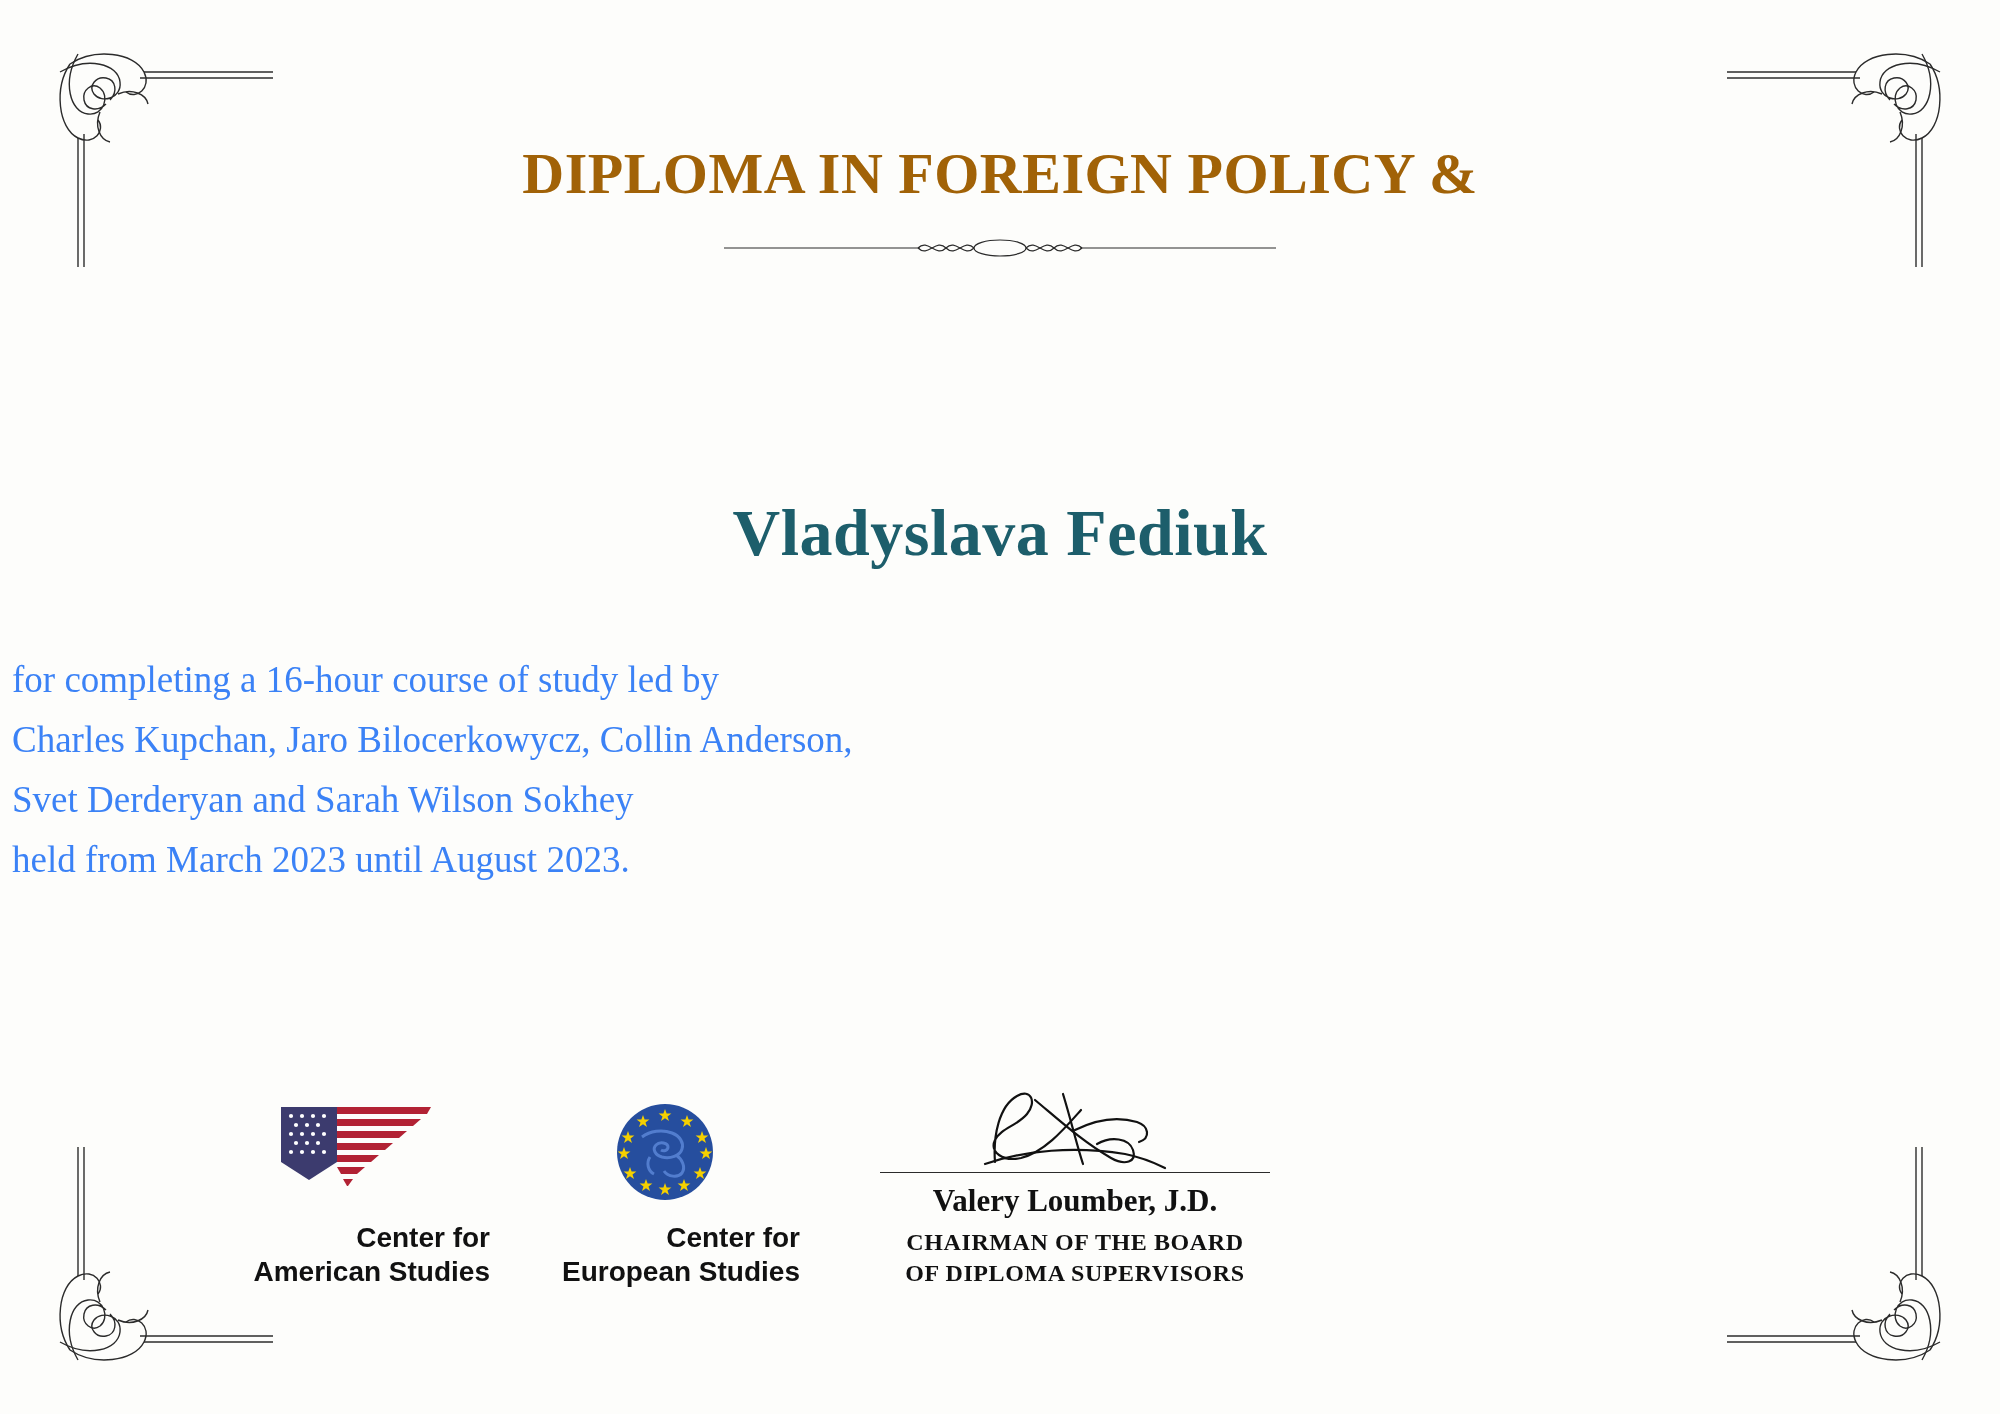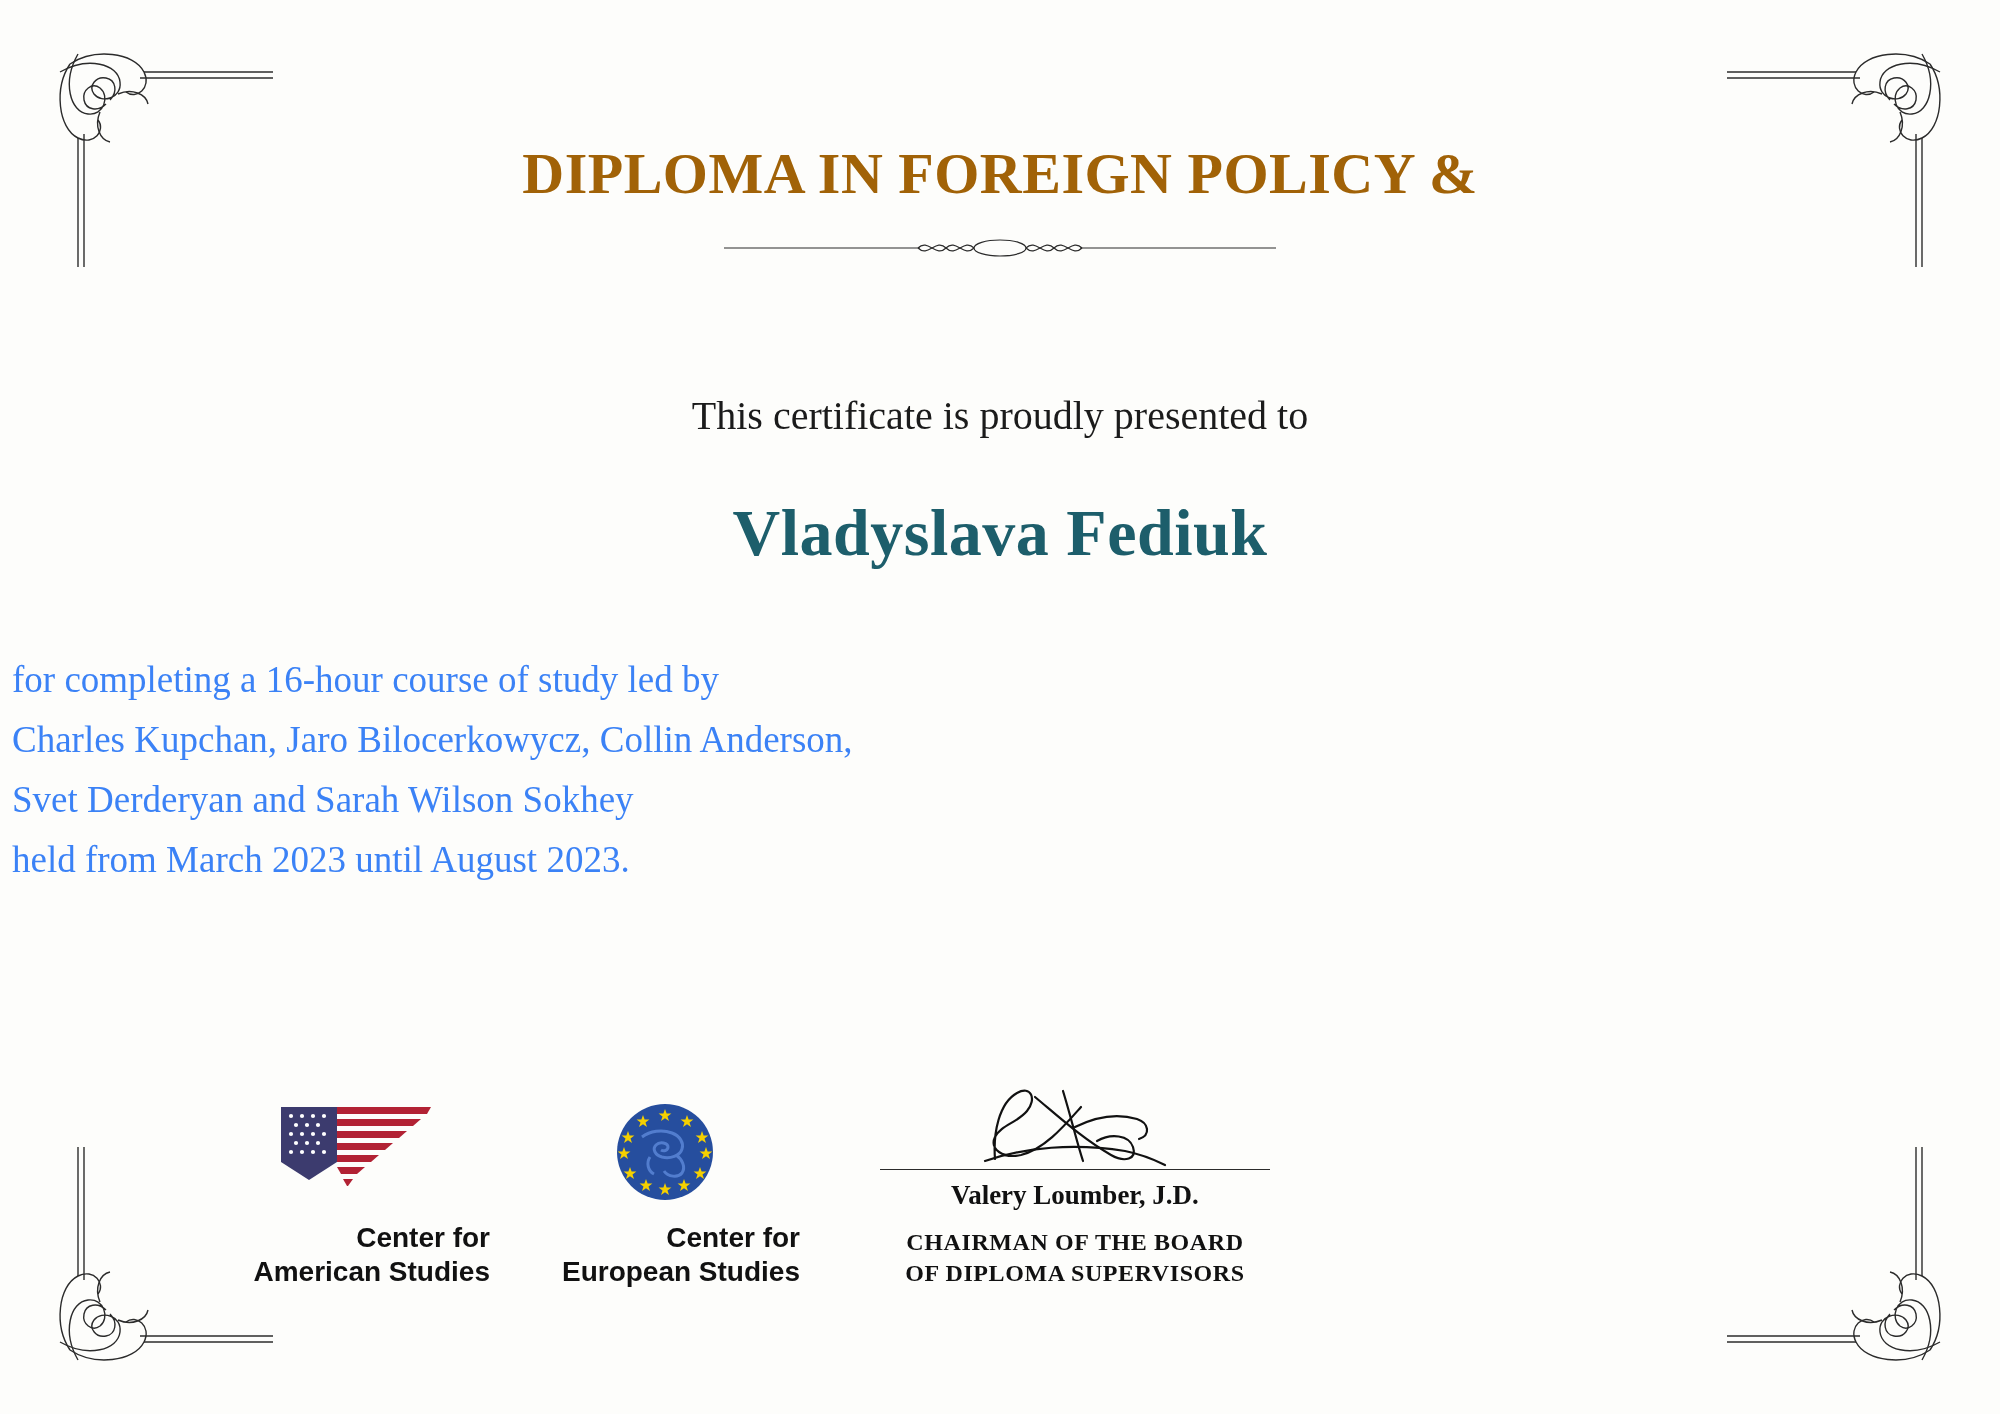--- a/index.html
+++ b/index.html
@@ -134,23 +134,23 @@
   .sig-ink svg { position: absolute; left: 50%; bottom: -4px; transform: translateX(-50%); }
 
   .sig-rule {
     border-top: 1.6px solid #2b2b2b;
     width: 100%;
     margin: 0 0 10px 0;
   }
   .sig-name {
     font-family: "Liberation Serif", serif;
     font-weight: bold;
-    font-size: 27px;
+    font-size: 31px;
     color: #111;
-    margin-bottom: 16px;
+    margin-bottom: 8px;
   }
   .sig-role {
     font-family: "Liberation Serif", serif;
     font-weight: bold;
     font-size: 24px;
     letter-spacing: 0.6px;
     line-height: 1.3;
     color: #111;
   }
   .sig-role div { white-space: nowrap; }
@@ -227,21 +227,20 @@
         <path d="M360 16 L556 16"></path>
         <ellipse cx="280" cy="16" rx="26" ry="8"></ellipse>
         <path d="M254 16 C244 6 236 26 226 16 C216 6 208 26 198 16"></path>
         <path d="M254 16 C244 26 236 6 226 16 C216 26 208 6 198 16"></path>
         <path d="M306 16 C316 6 324 26 334 16 C344 6 352 26 362 16"></path>
         <path d="M306 16 C316 26 324 6 334 16 C344 26 352 6 362 16"></path>
       </svg>
     </div>
   </div>
 
-  <div class="presented">This certificate is proudly presented to</div>
 
   <div class="recipient">Vladyslava Fediuk</div>
 
   <div class="details">
     <div>for completing a 16-hour course of study led by</div>
     <div>Charles Kupchan, Jaro Bilocerkowycz, Collin Anderson,</div>
     <div>Svet Derderyan and Sarah Wilson Sokhey</div>
     <div>held from March 2023 until August 2023.</div>
   </div>
 

